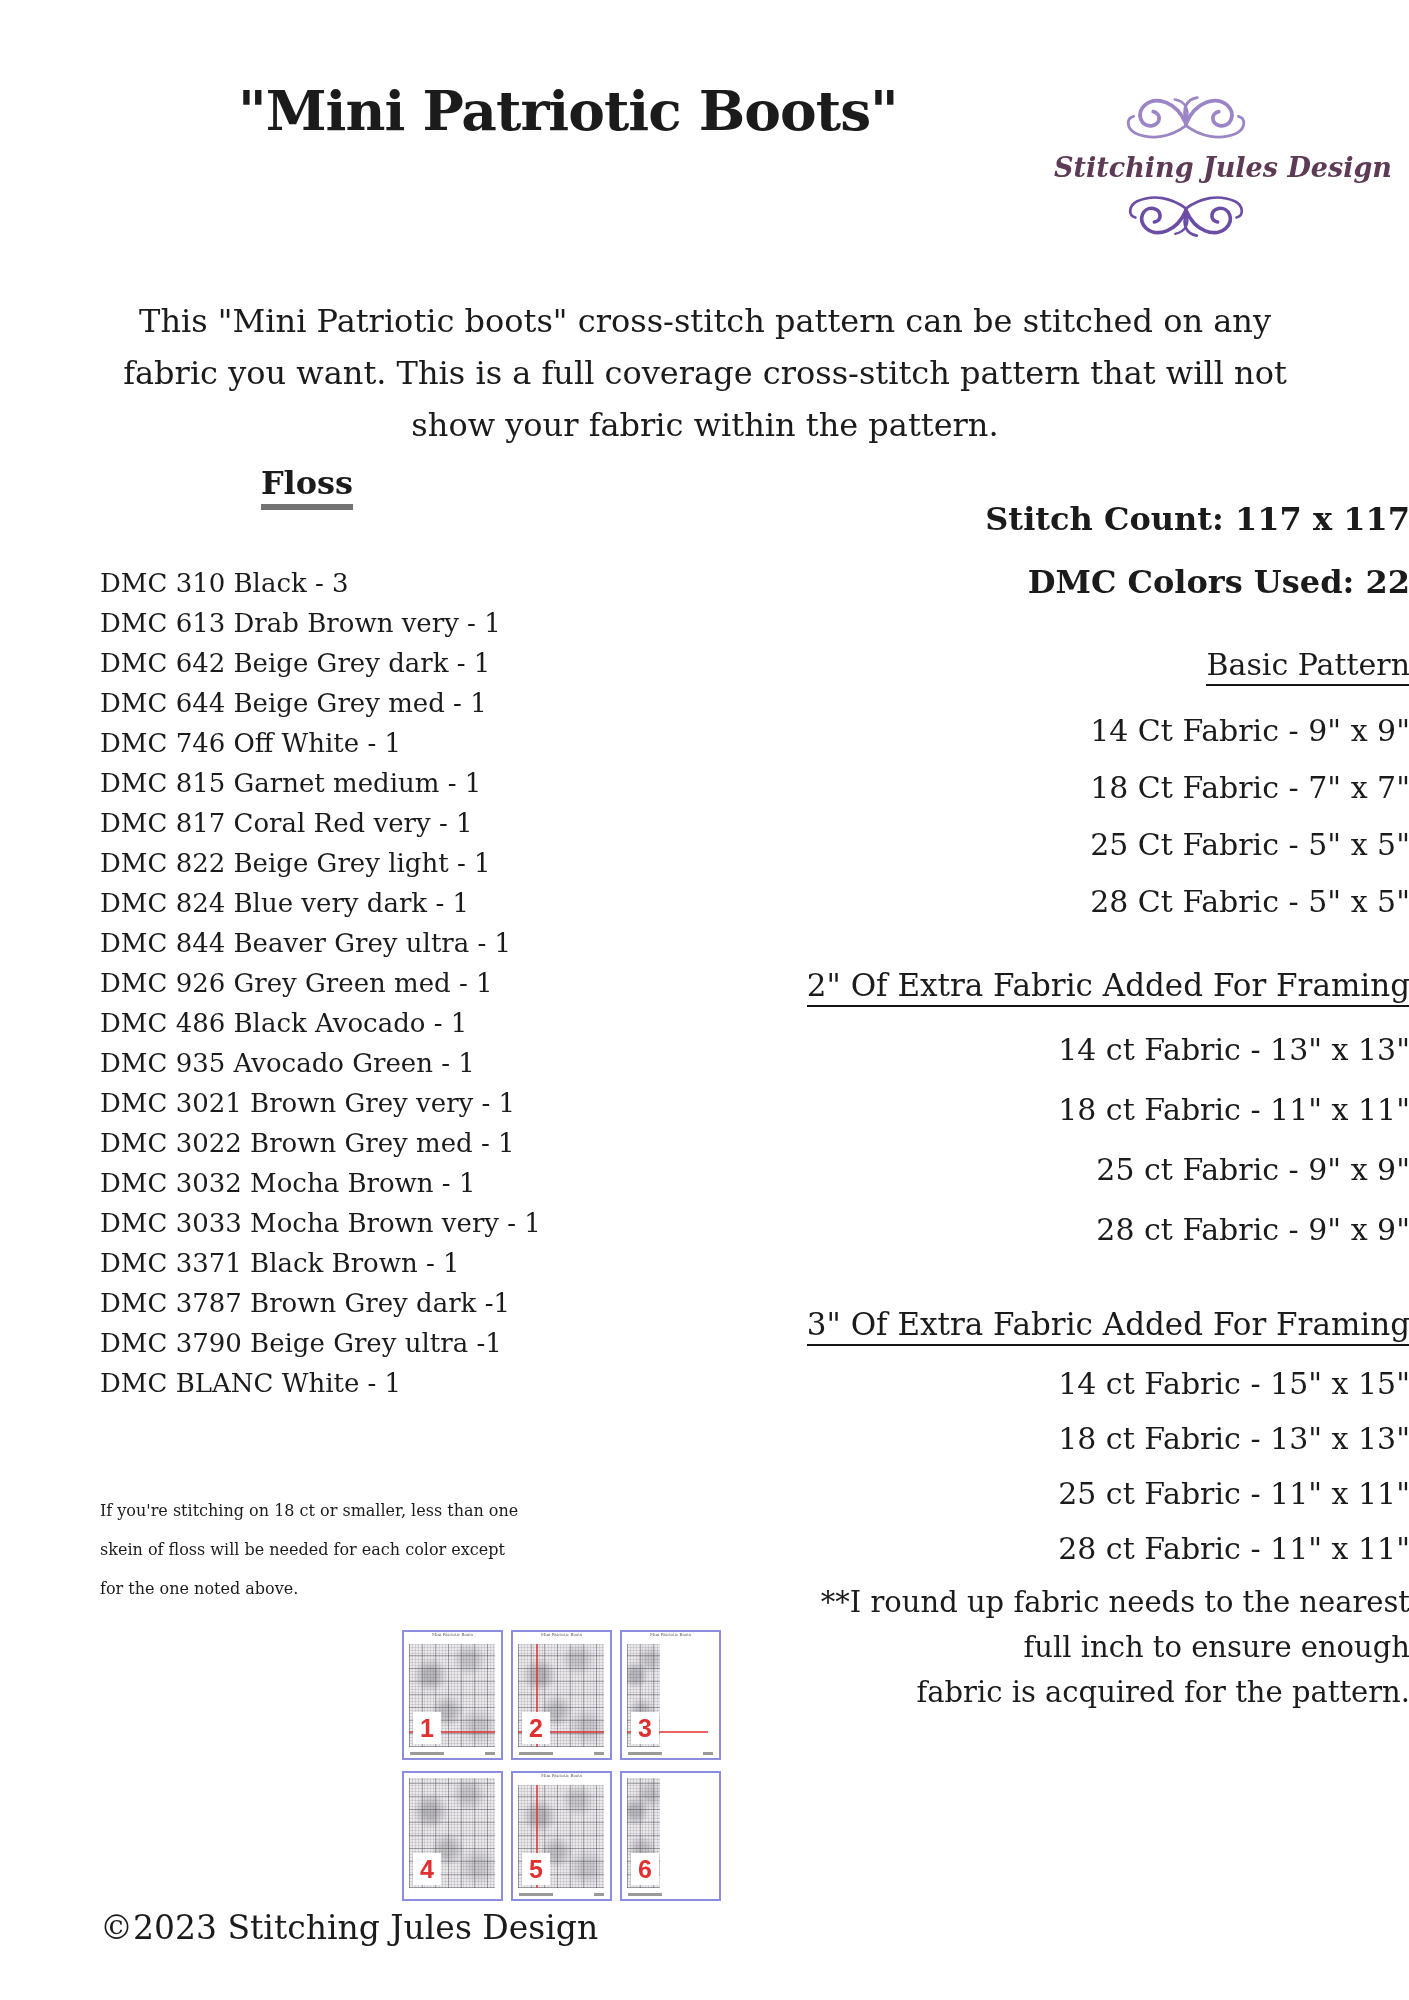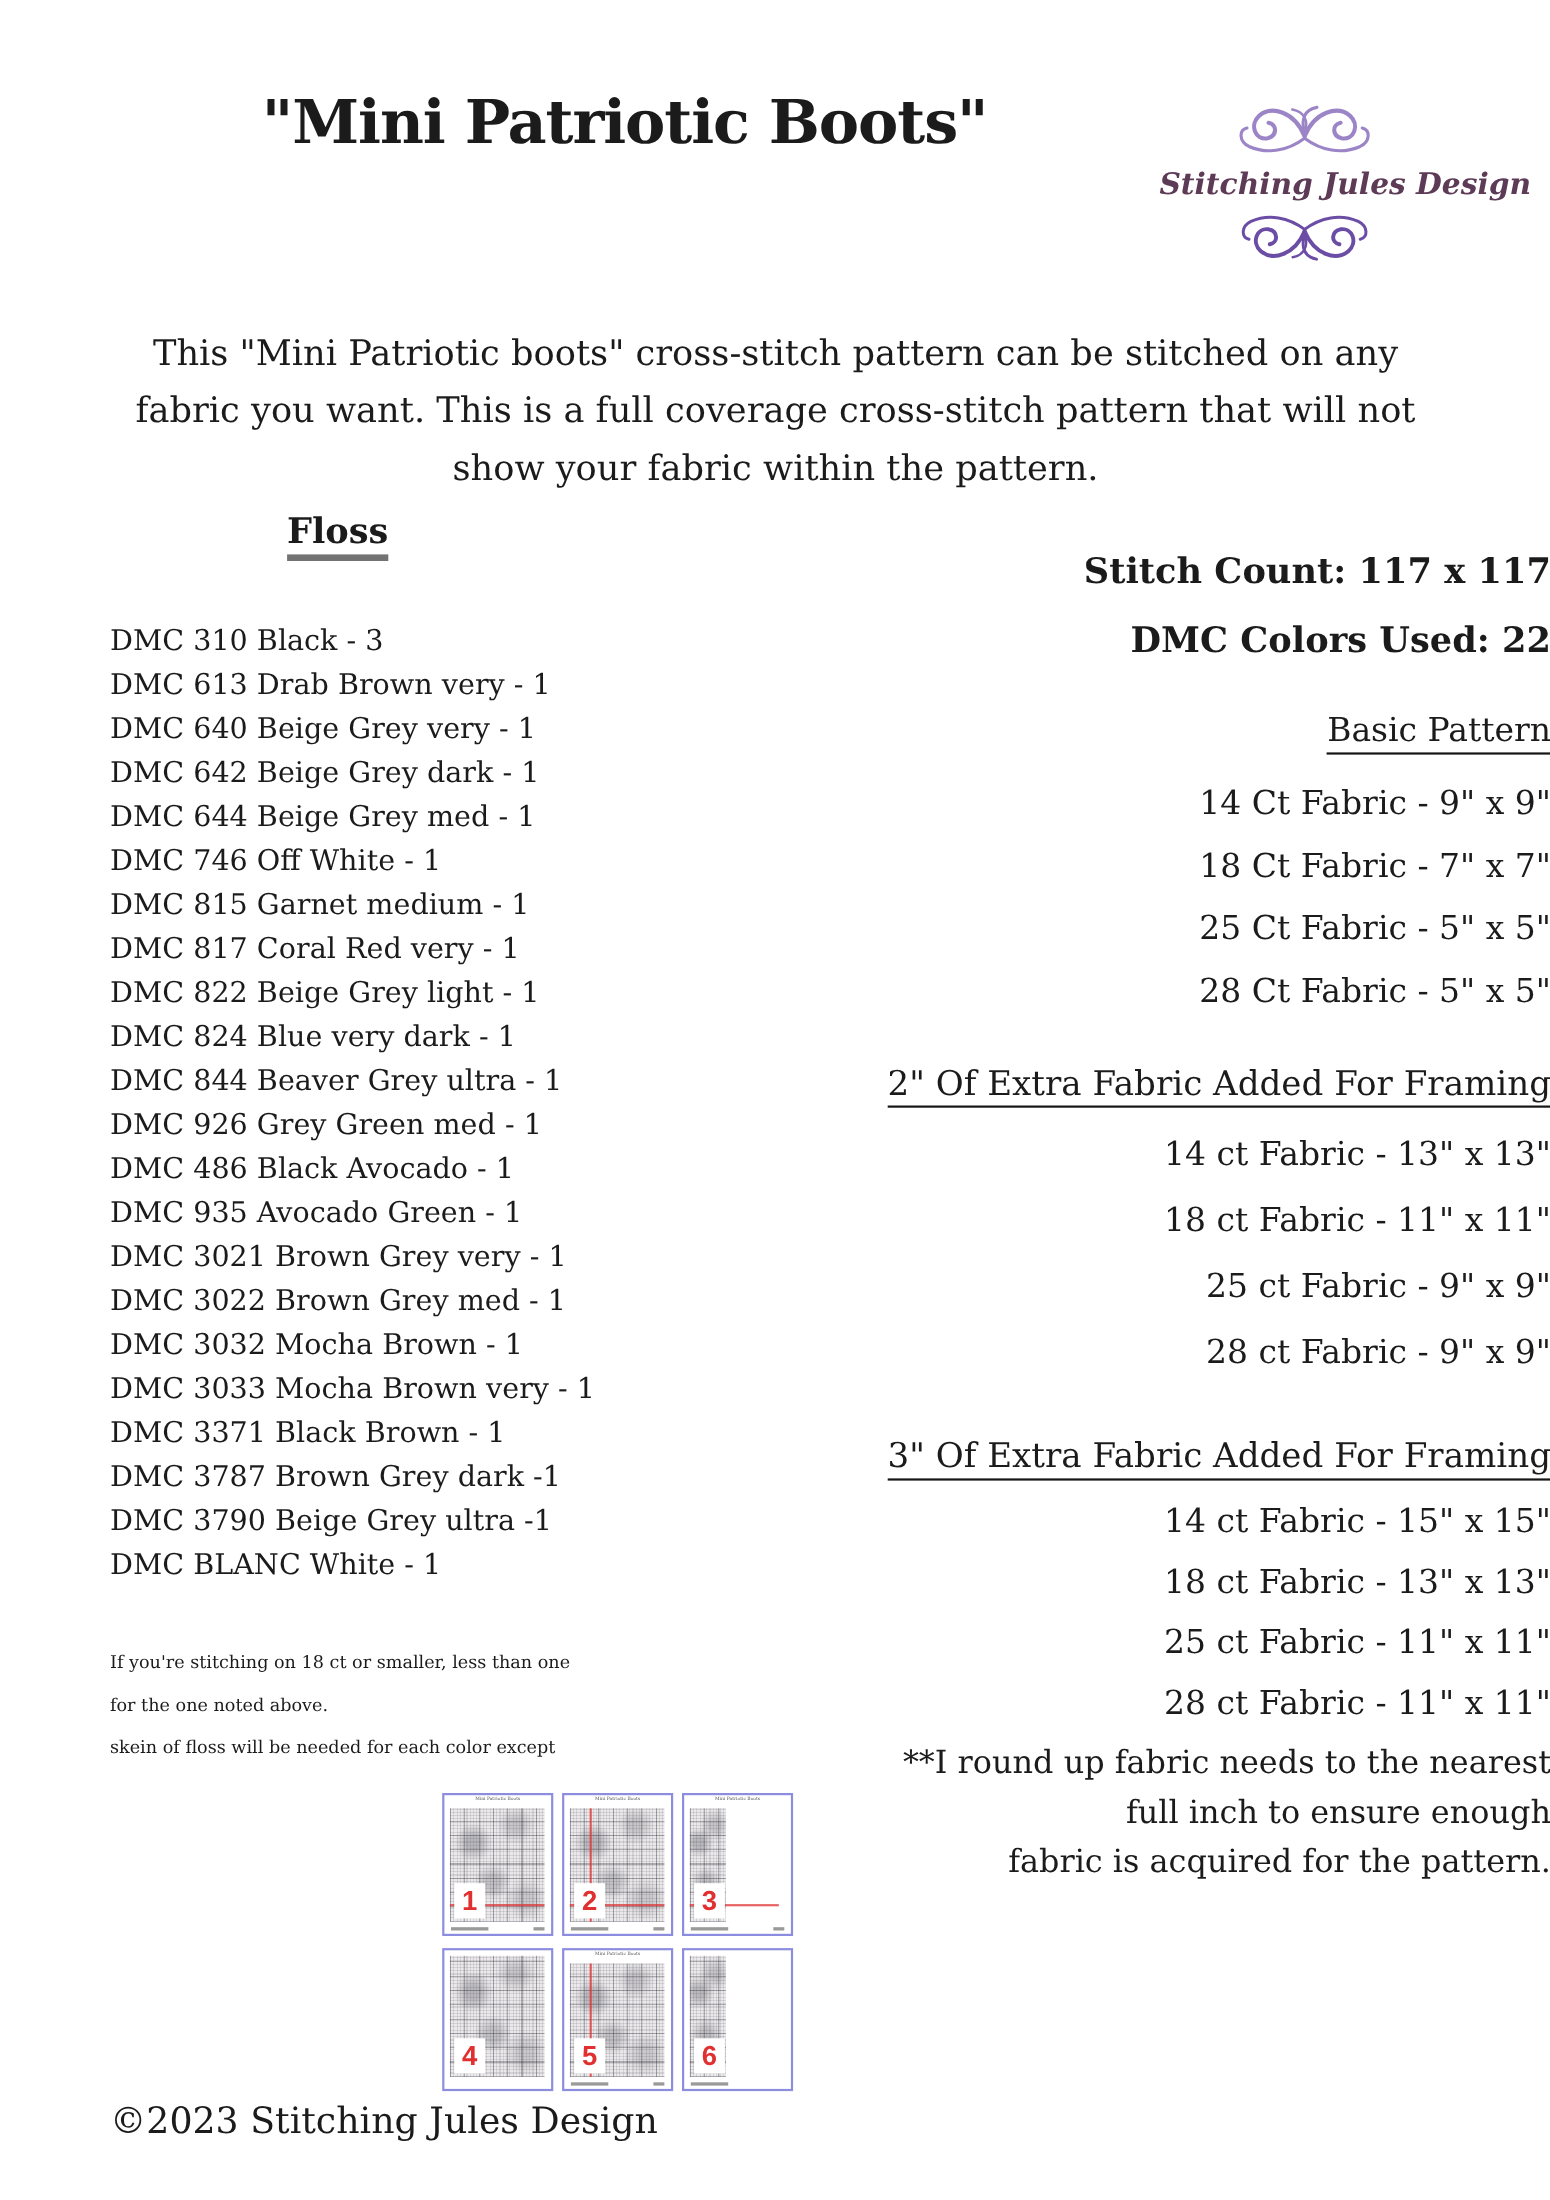--- a/index.html
+++ b/index.html
@@ -105,21 +105,20 @@
     <div>show your fabric within the pattern.</div>
   </div>
 
   <div class="floss-heading">
     <span>Floss</span>
   </div>
 
   <div class="floss-list">
     <div class="floss-item">DMC 310 Black - 3</div>
     <div class="floss-item">DMC 613 Drab Brown very - 1</div>
-    <div class="floss-item">DMC 640 Beige Grey very - 1</div>
     <div class="floss-item">DMC 642 Beige Grey dark - 1</div>
     <div class="floss-item">DMC 644 Beige Grey med - 1</div>
     <div class="floss-item">DMC 746 Off White - 1</div>
     <div class="floss-item">DMC 815 Garnet medium - 1</div>
     <div class="floss-item">DMC 817 Coral Red very - 1</div>
     <div class="floss-item">DMC 822 Beige Grey light - 1</div>
     <div class="floss-item">DMC 824 Blue very dark - 1</div>
     <div class="floss-item">DMC 844 Beaver Grey ultra - 1</div>
     <div class="floss-item">DMC 926 Grey Green med - 1</div>
     <div class="floss-item">DMC 486 Black Avocado - 1</div>
@@ -129,22 +128,22 @@
     <div class="floss-item">DMC 3032 Mocha Brown - 1</div>
     <div class="floss-item">DMC 3033 Mocha Brown very - 1</div>
     <div class="floss-item">DMC 3371 Black Brown - 1</div>
     <div class="floss-item">DMC 3787 Brown Grey dark -1</div>
     <div class="floss-item">DMC 3790 Beige Grey ultra -1</div>
     <div class="floss-item">DMC BLANC White - 1</div>
   </div>
 
   <div class="floss-note">
     <div>If you're stitching on 18 ct or smaller, less than one</div>
+    <div>skein of floss will be needed for each color except</div>
     <div>for the one noted above.</div>
-    <div>skein of floss will be needed for each color except</div>
   </div>
 
   <div class="rcol counts">
     <div>Stitch Count: 117 x 117</div>
     <div>DMC Colors Used: 22</div>
   </div>
 
   <div class="rcol sec-heading basic-heading">
     <span>Basic Pattern</span>
   </div>

